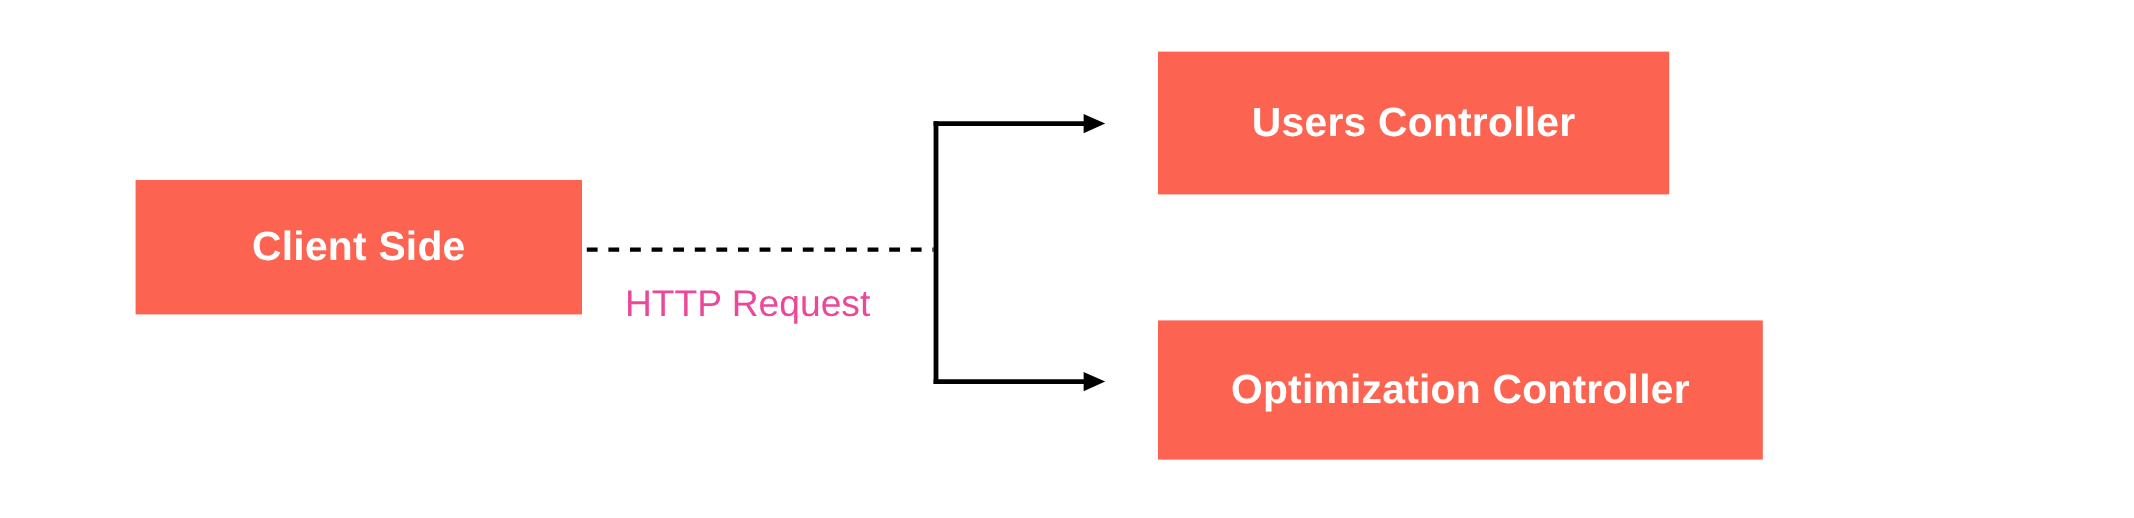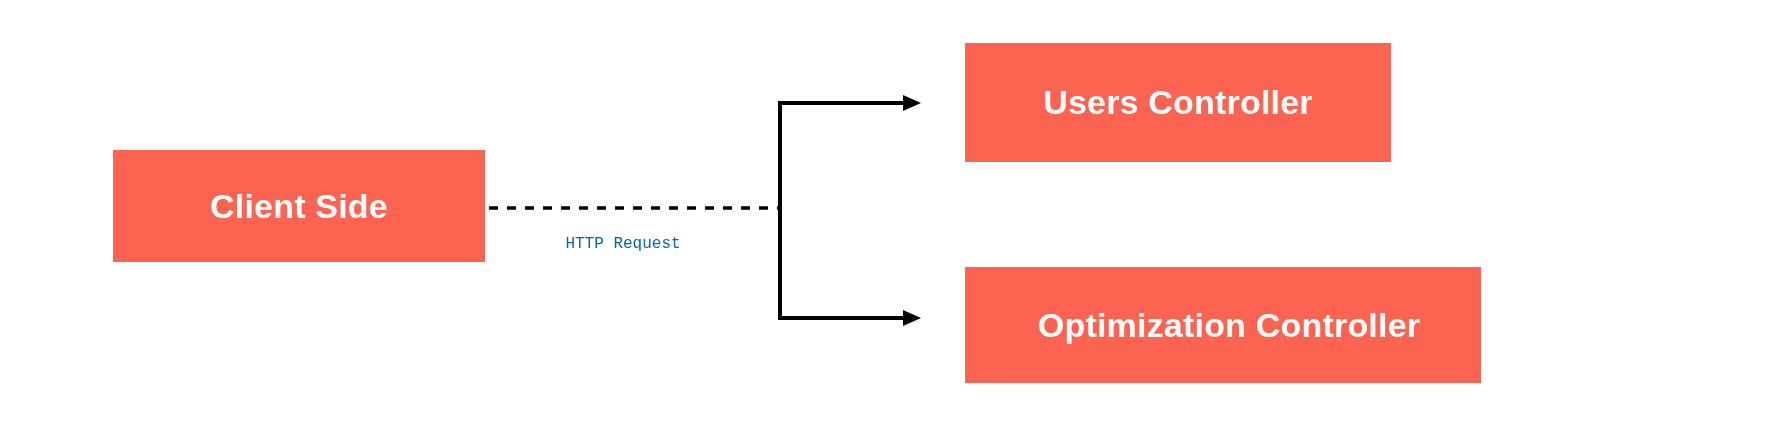--- a/index.html
+++ b/index.html
@@ -22,30 +22,29 @@
     display: flex;
     align-items: center;
     justify-content: center;
     font-weight: bold;
     font-size: 34px;
     letter-spacing: 0.2px;
     text-align: left;
   }
   .node-client   { left: 113px; top: 150px; width: 372px; height: 112px; }
   .node-users    { left: 965px; top: 43px;  width: 426px; height: 119px; }
-  .node-optimize { left: 965px; top: 267px; width: 504px; height: 116px; padding-left: 12px; }
+  .node-optimize { left: 965px; top: 267px; width: 504px; height: 116px; }
   .edge-label {
     position: absolute;
     left: 498px;
     top: 235px;
     width: 250px;
     text-align: center;
-    font-size: 16px;
-    color: #0369a1;
-    font-family: Liberation Mono, monospace;
+    font-size: 31px;
+    color: #ec4899;
   }
   .connectors {
     position: absolute;
     left: 0;
     top: 0;
     width: 1778px;
     height: 432px;
     pointer-events: none;
   }
 </style>

